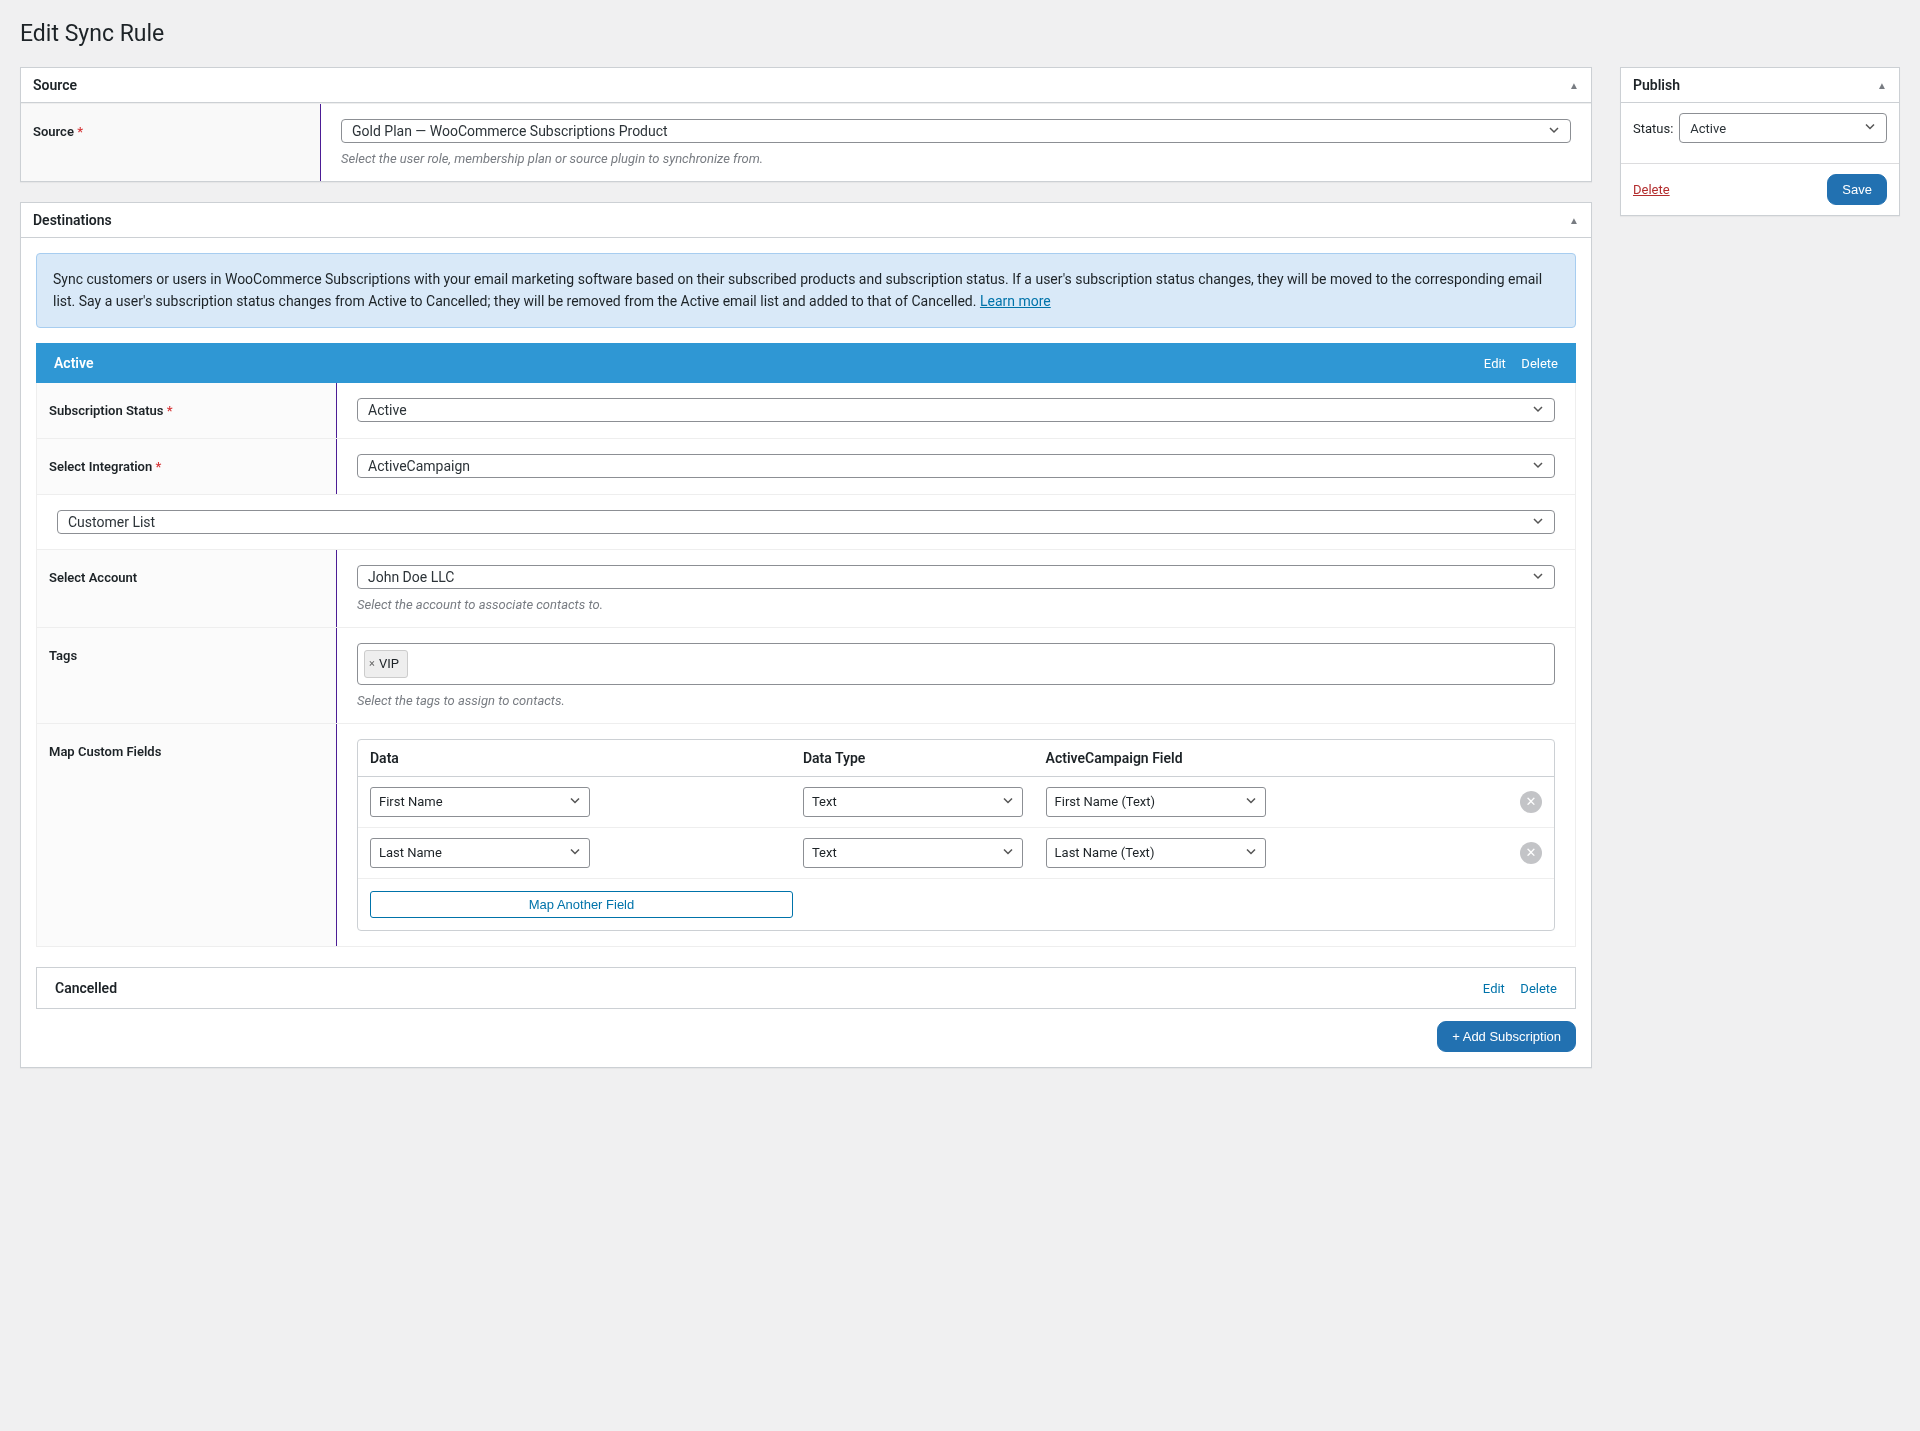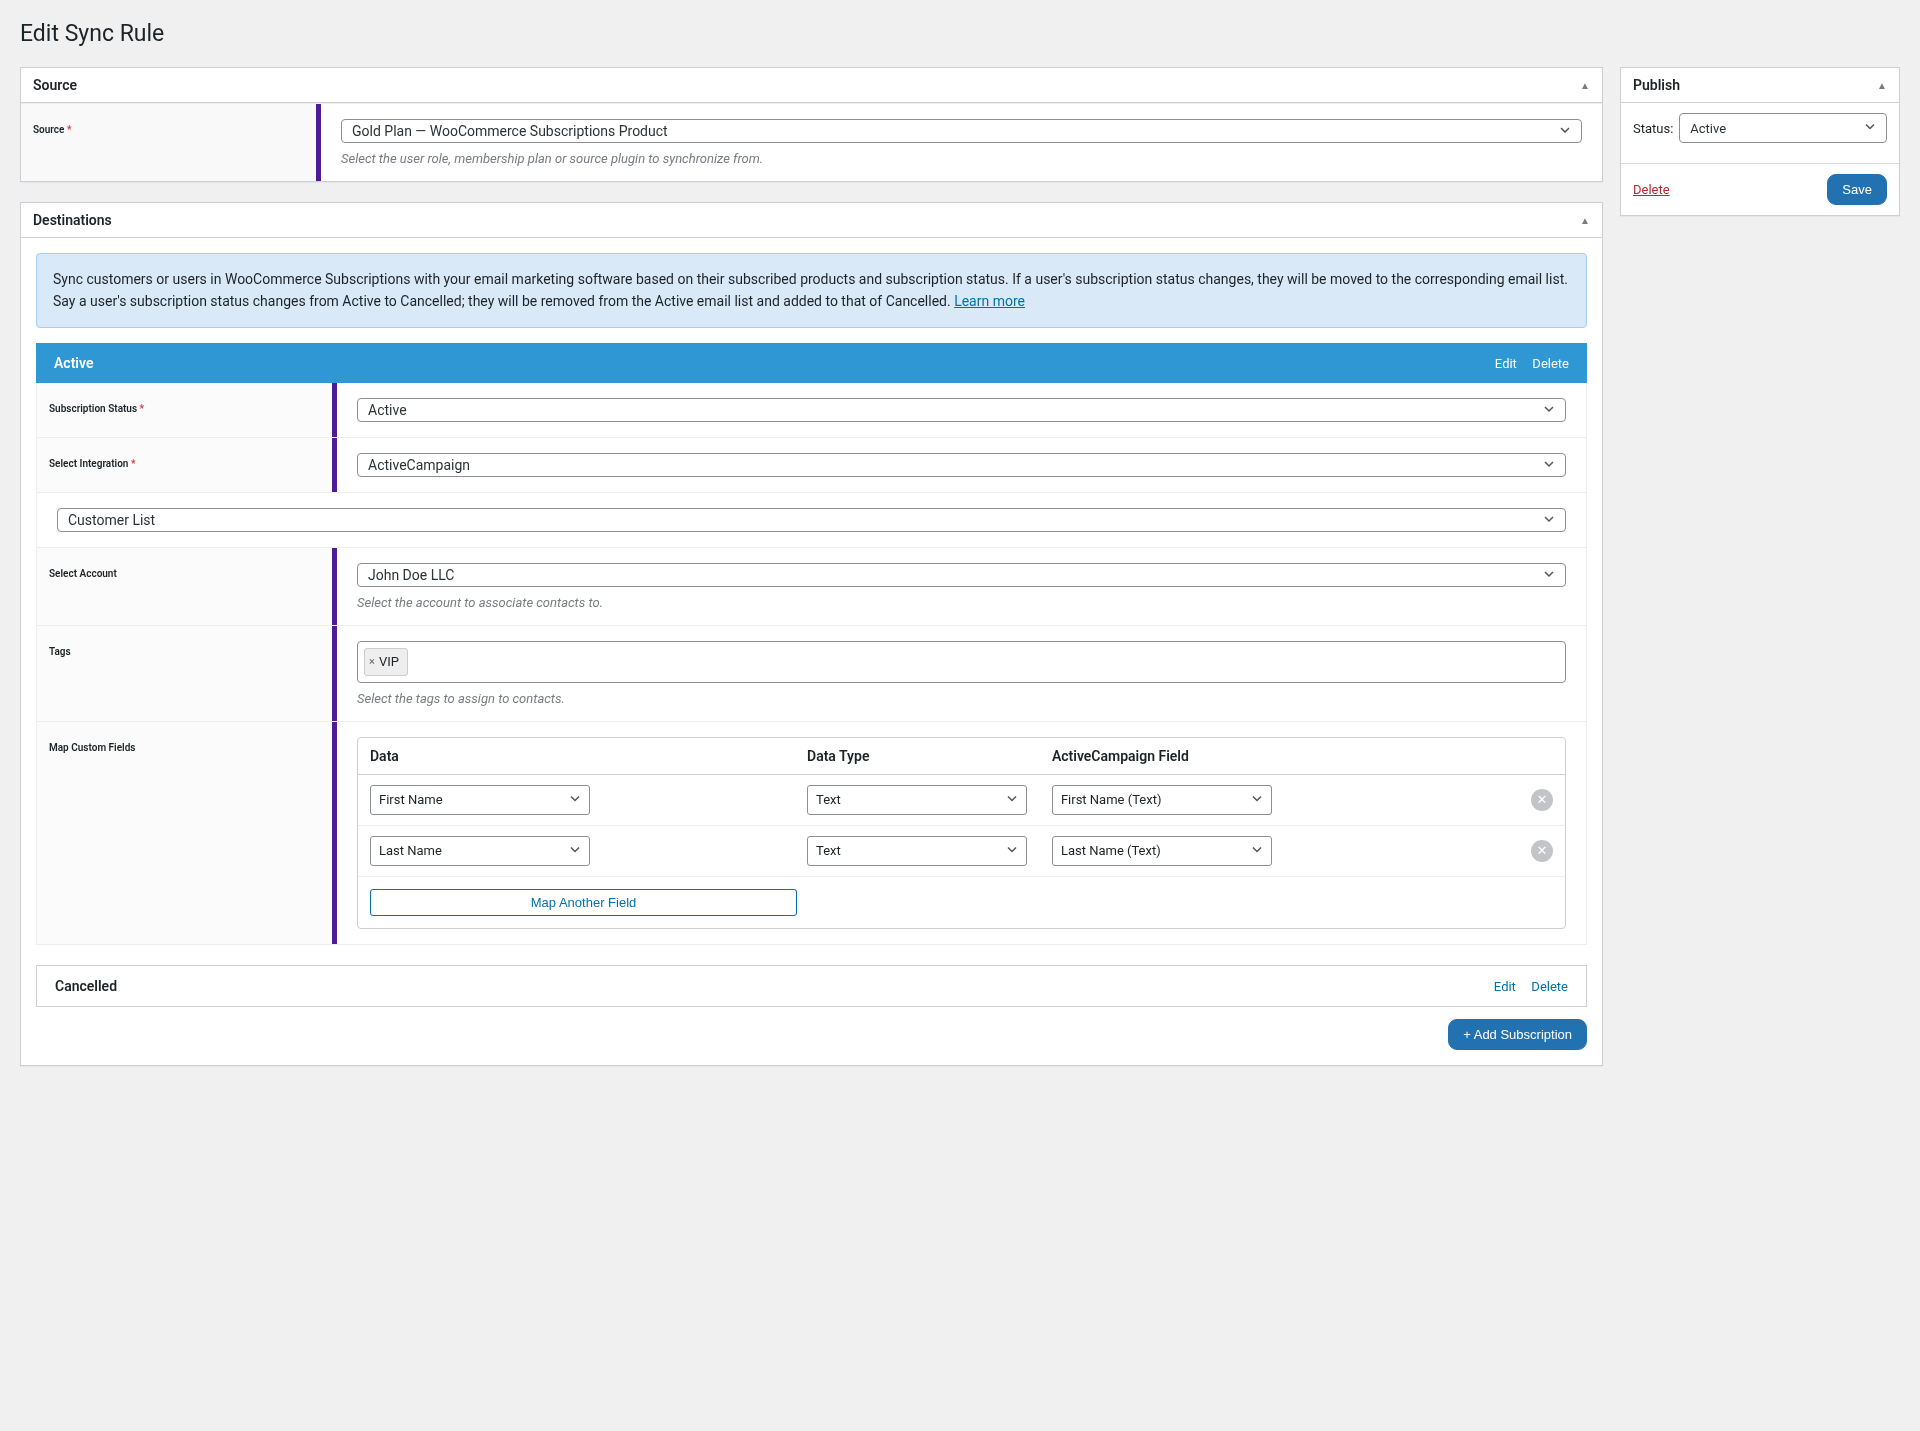--- a/index.html
+++ b/index.html
@@ -12,21 +12,21 @@
   }
   .wrap { }
   h1.page-title {
     font-size: 23px;
     font-weight: 400;
     color: #1d2327;
     margin: 0 0 20px 0;
   }
   .layout {
     display: flex;
-    gap: 17px;
+    gap: 28px;
     align-items: flex-start;
   }
   .main { flex: 1; }
   .side { width: 280px; flex: none; }
   .postbox {
     background: #fff;
     border: 1px solid #ccd0d4;
     box-shadow: 0 1px 1px rgba(0,0,0,0.04);
     margin-bottom: 20px;
   }
@@ -50,22 +50,22 @@
   .form-row {
     display: flex;
     border-top: 1px solid #eee;
   }
   .form-row:first-child { border-top: 0; }
   .form-row-label {
     width: 300px;
     flex: none;
     padding: 20px 12px;
     background: #f9f9f9;
-    border-right: 5px solid #4c1d95;
-    font-size: 10px;
+    border-right: 1px solid #4c1d95;
+    font-size: 13px;
     font-weight: 600;
     color: #1d2327;
   }
   .form-row-label .req { color: #d63638; }
   .form-row-field {
     flex: 1;
     padding: 15px 20px;
   }
   .select {
     width: 100%;

